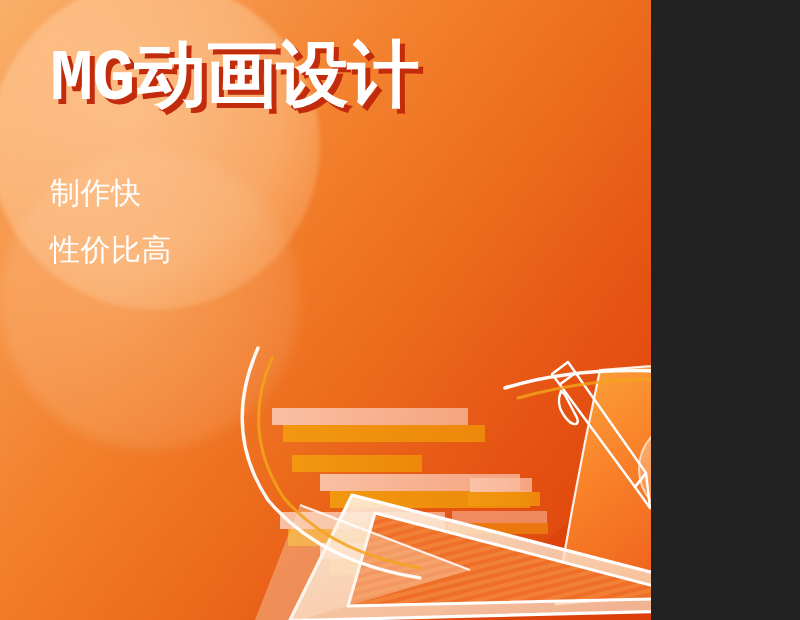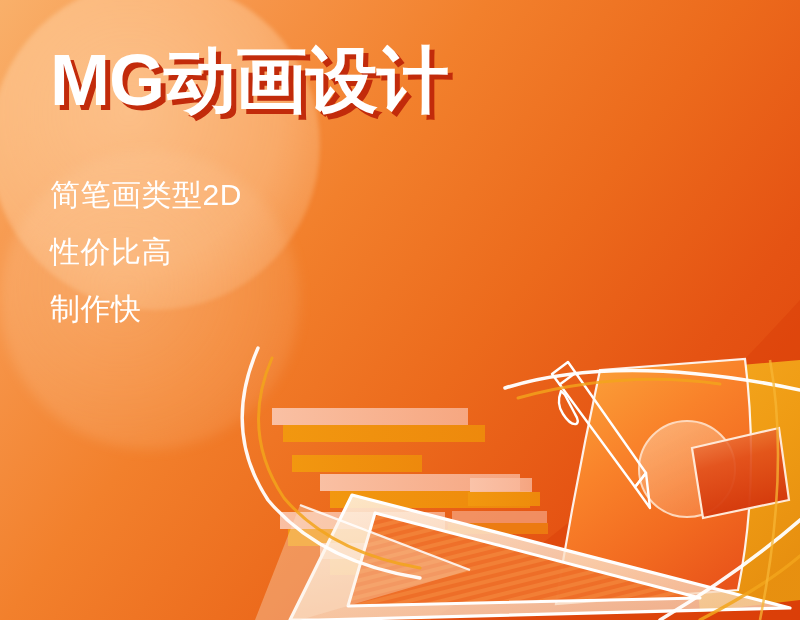--- a/index.html
+++ b/index.html
@@ -2,24 +2,24 @@
 <html><head>
 <meta charset="utf-8">
 <style>
   html, body {
     margin: 0;
     padding: 0;
     background: #222;
   }
   #banner {
     position: relative;
-    width: 800px;
+    width: 651px;
     height: 620px;
     overflow: hidden;
-    font-family: Liberation Sans, sans-serif;
+    font-family: Liberation Mono, monospace;
     background: linear-gradient(128deg,
                 #F9B06A 0%,
                 #F79A50 16%,
                 #F2802C 38%,
                 #EC6A1C 58%,
                 #E55313 76%,
                 #DC3F08 100%);
   }
 
   
@@ -224,18 +224,17 @@
 
         <path d="M770,360 Q790,470 760,620" stroke="#F7B534" stroke-width="2.6" opacity="0.75"></path>
       </g>
 
     </g>
   </svg>
 
   <div id="title">MG动画设计</div>
 
   <div id="subtitles">
-    <div class="sub-line">简笔画类型2D</div>
+    <div class="sub-line">制作快</div>
     <div class="sub-line">性价比高</div>
-    <div class="sub-line">制作快</div>
   </div>
 
 </div>
 
 </body></html>

